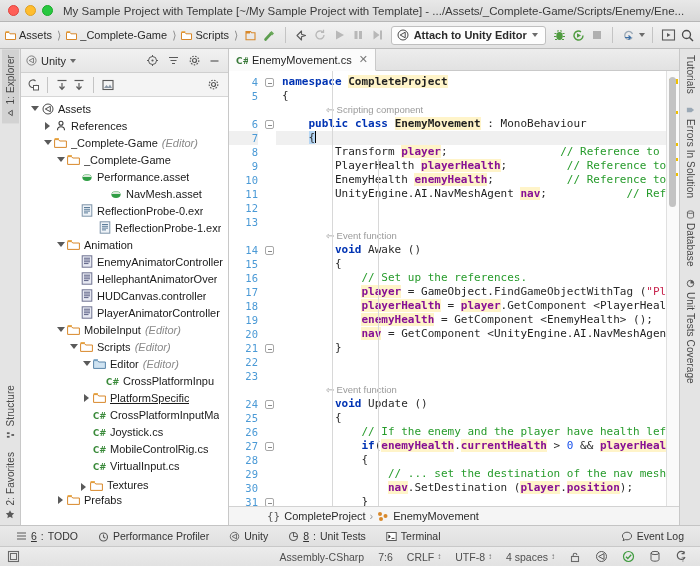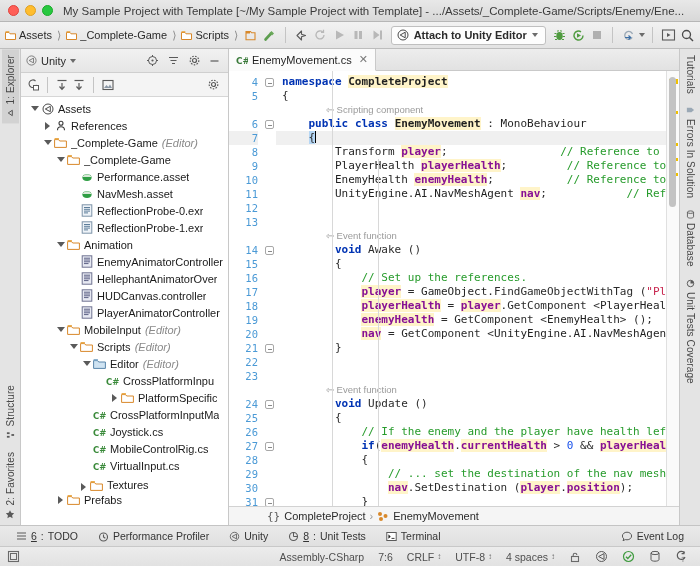--- a/index.html
+++ b/index.html
@@ -539,41 +539,41 @@
           <div class="trow" style="padding-left: 47px;">
             <span class="arrow "></span>
             <span class="ticon">
               <svg width="12" height="12" viewBox="0 0 12 12">
                 <ellipse cx="6" cy="6.6" rx="4.6" ry="3.4" fill="#2f9e44"></ellipse>
                 <path d="M1.5 6.1a4.6 3.4 0 0 1 9 0z" fill="#d8e8d8"></path>
               </svg>
             </span>
             <span class="tlabel">Performance.asset</span>
           </div>
-          <div class="trow" style="padding-left: 47px;">
+          <div class="trow" style="padding-left: 47px; margin-left: 29px;">
             <span class="arrow "></span>
             <span class="ticon">
               <svg width="12" height="12" viewBox="0 0 12 12">
                 <ellipse cx="6" cy="6.6" rx="4.6" ry="3.4" fill="#2f9e44"></ellipse>
                 <path d="M1.5 6.1a4.6 3.4 0 0 1 9 0z" fill="#d8e8d8"></path>
               </svg>
             </span>
             <span class="tlabel">NavMesh.asset</span>
           </div>
           <div class="trow" style="padding-left: 47px;">
             <span class="arrow "></span>
             <span class="ticon">
               <svg width="12" height="13" viewBox="0 0 12 13">
                 <rect x="1.2" y="0.8" width="9.6" height="11.4" fill="#eef3f8" stroke="#7d93a8" stroke-width="1"></rect>
                 <path d="M3 3.5h6M3 5.3h6M3 7.1h6M3 8.9h4" stroke="#5d7d9a" stroke-width="1"></path>
               </svg>
             </span>
             <span class="tlabel">ReflectionProbe-0.exr</span>
           </div>
-          <div class="trow" style="padding-left: 47px;">
+          <div class="trow" style="padding-left: 65px;">
             <span class="arrow "></span>
             <span class="ticon">
               <svg width="12" height="13" viewBox="0 0 12 13">
                 <rect x="1.2" y="0.8" width="9.6" height="11.4" fill="#eef3f8" stroke="#7d93a8" stroke-width="1"></rect>
                 <path d="M3 3.5h6M3 5.3h6M3 7.1h6M3 8.9h4" stroke="#5d7d9a" stroke-width="1"></path>
               </svg>
             </span>
             <span class="tlabel">ReflectionProbe-1.exr</span>
           </div>
           <div class="trow" style="padding-left: 34px;">
@@ -669,21 +669,21 @@
           </div>
           <div class="trow" style="padding-left: 73px;">
             <span class="arrow "></span>
             <span class="ticon">
               <svg width="14" height="12" viewBox="0 0 14 12">
                 <text x="0" y="9.5" font-family="DejaVu Sans, sans-serif" font-size="8.5" font-weight="bold" fill="#3a8a3a">C#</text>
               </svg>
             </span>
             <span class="tlabel">CrossPlatformInpu</span>
           </div>
-          <div class="trow" style="padding-left: 88px;">
+          <div class="trow" style="padding-left: 60px; text-decoration: underline;">
             <span class="arrow right">
               <i></i>
             </span>
             <span class="ticon">
               <svg width="13" height="11" viewBox="0 0 13 11">
                 <path d="M0.6 2.6h4l1.1 1.4h6.7v6.4H0.6z" fill="#fff" stroke="#d8882a" stroke-width="1"></path>
                 <path d="M0.6 1.1h4.3v1.5H0.6z" fill="#e8a33d"></path>
               </svg>
             </span>
             <span class="tlabel">PlatformSpecific</span>

